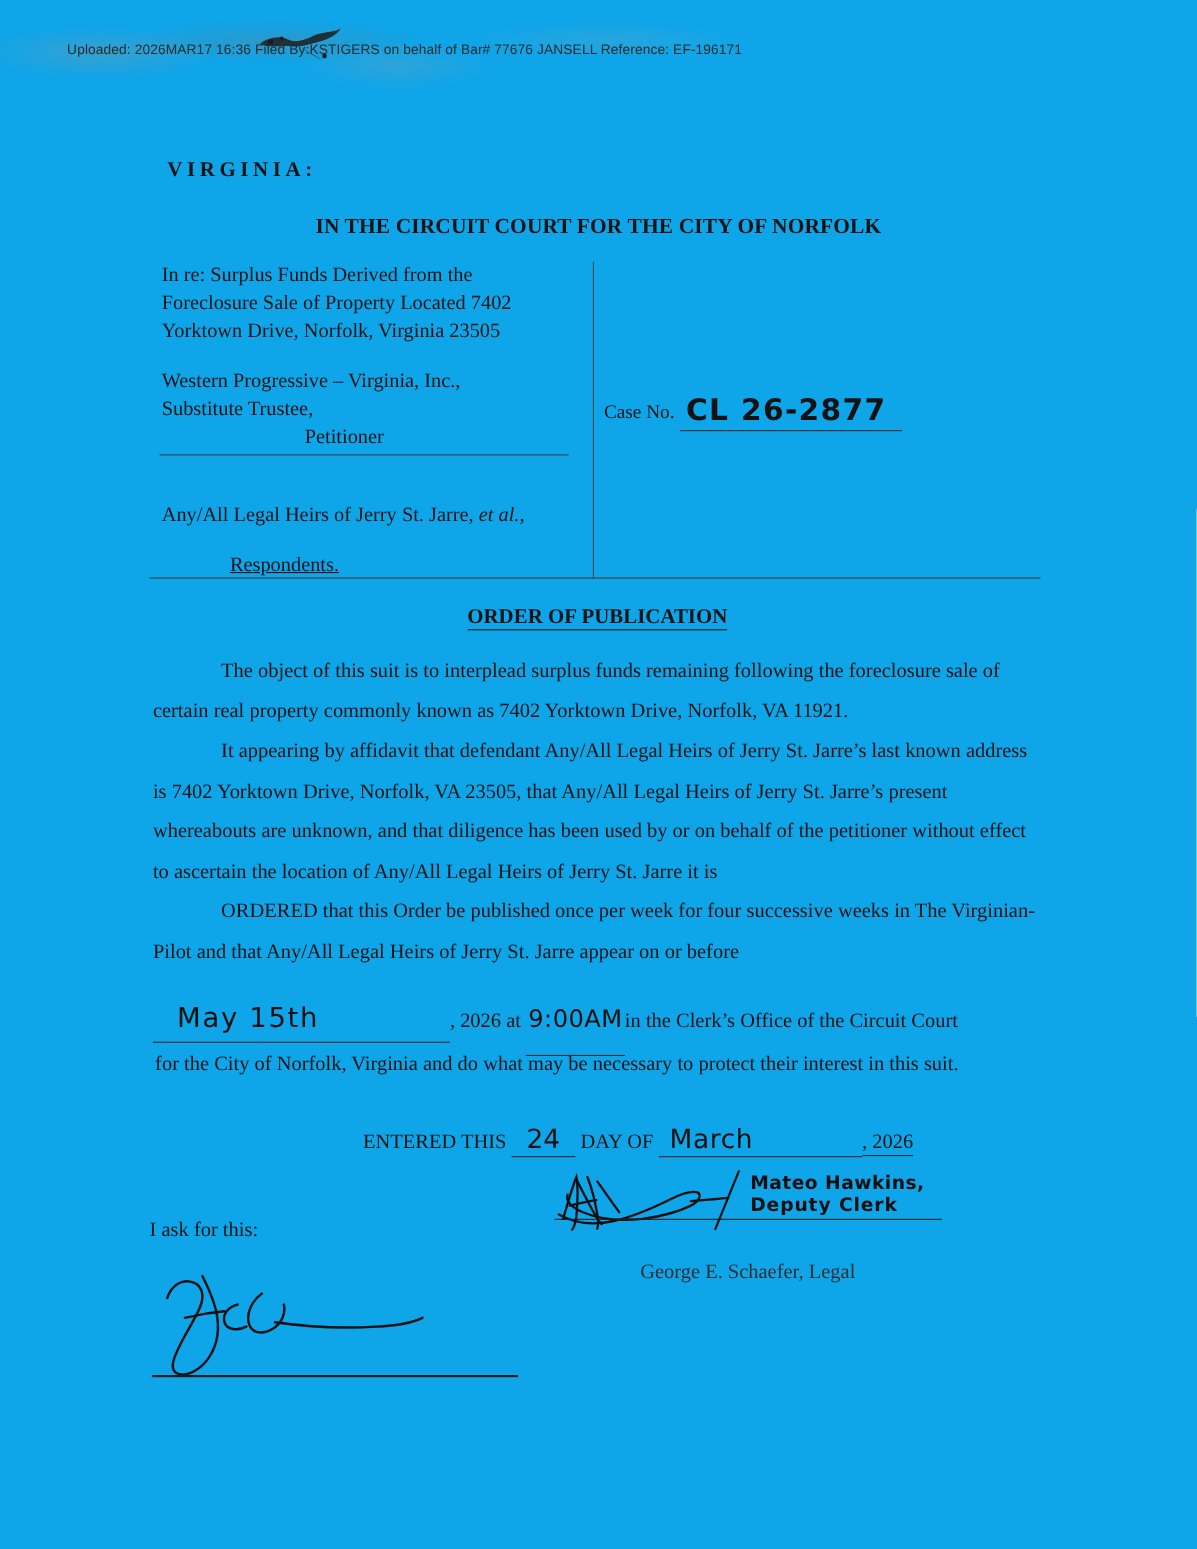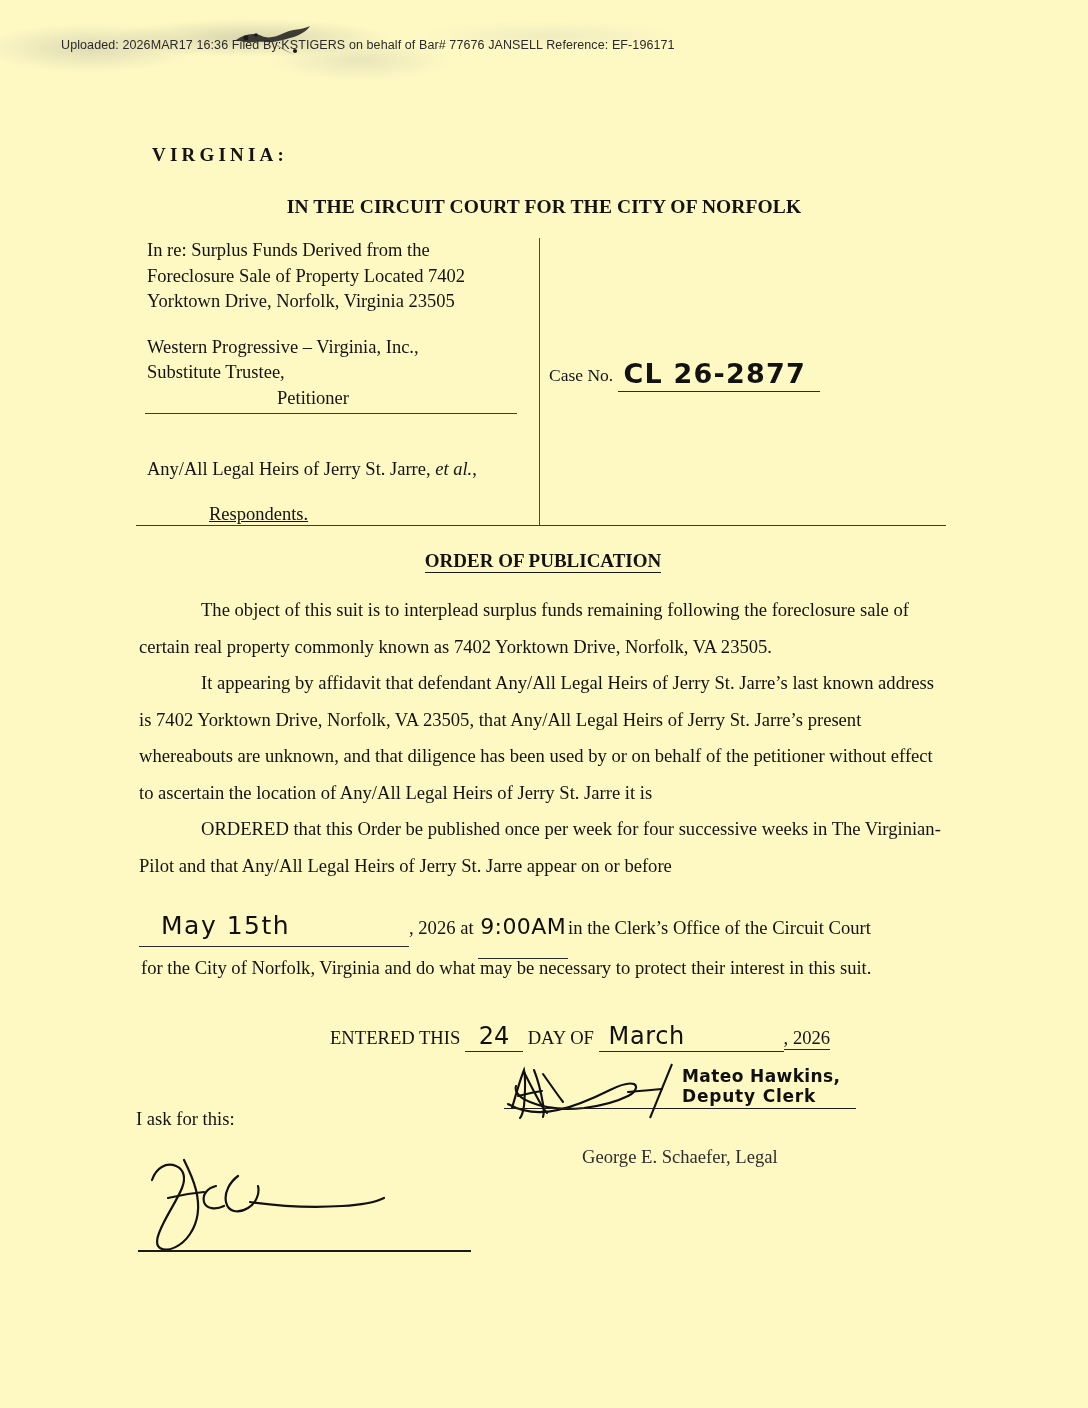--- a/index.html
+++ b/index.html
@@ -4,21 +4,21 @@
 <style>
   html, body {
     margin: 0;
     padding: 0;
     background: #ffffff;
   }
   .page {
     position: relative;
     width: 1088px;
     height: 1408px;
-    background: #fef9c3;
+    background: #0ea5e9;
     overflow: hidden;
     font-family: "Liberation Serif", "DejaVu Serif", serif;
     color: #131313;
   }
 
   
   .scan-smudge {
     position: absolute;
     left: 0px;
     top: 8px;
@@ -392,21 +392,21 @@
       <span>Case No.</span>
       <span class="case-no-value">CL 26-2877</span>
     </div>
   </div>
 
   <div class="order-title">
     <span>ORDER OF PUBLICATION</span>
   </div>
 
   <div class="body-text">
-    <p>The object of this suit is to interplead surplus funds remaining following the foreclosure sale of certain real property commonly known as 7402 Yorktown Drive, Norfolk, VA 23505.</p>
+    <p>The object of this suit is to interplead surplus funds remaining following the foreclosure sale of certain real property commonly known as 7402 Yorktown Drive, Norfolk, VA 11921.</p>
     <p>It appearing by affidavit that defendant Any/All Legal Heirs of Jerry St. Jarre’s last known address is 7402 Yorktown Drive, Norfolk, VA 23505, that Any/All Legal Heirs of Jerry St. Jarre’s present whereabouts are unknown, and that diligence has been used by or on behalf of the petitioner without effect to ascertain the location of Any/All Legal Heirs of Jerry St. Jarre it is</p>
     <p>ORDERED that this Order be published once per week for four successive weeks in The Virginian-Pilot and that Any/All Legal Heirs of Jerry St. Jarre appear on or before</p>
   </div>
 
   <div class="date-row">
     <span class="blank-date"><span class="hw">May  15th</span></span><span>, 2026 at</span>
     <span class="blank-time"><span class="hw">9:00AM</span></span><span>in the Clerk’s Office of the Circuit Court</span>
   </div>
 
   <div class="tail-text">

